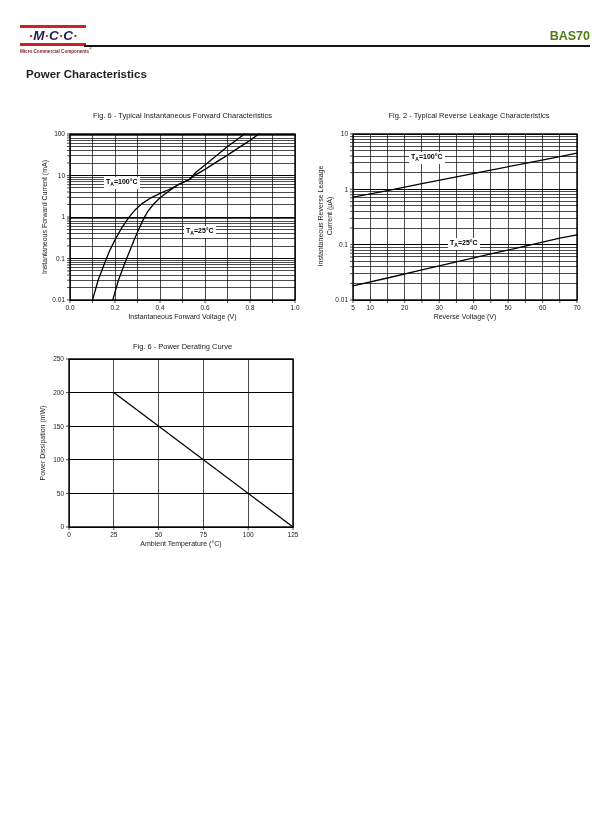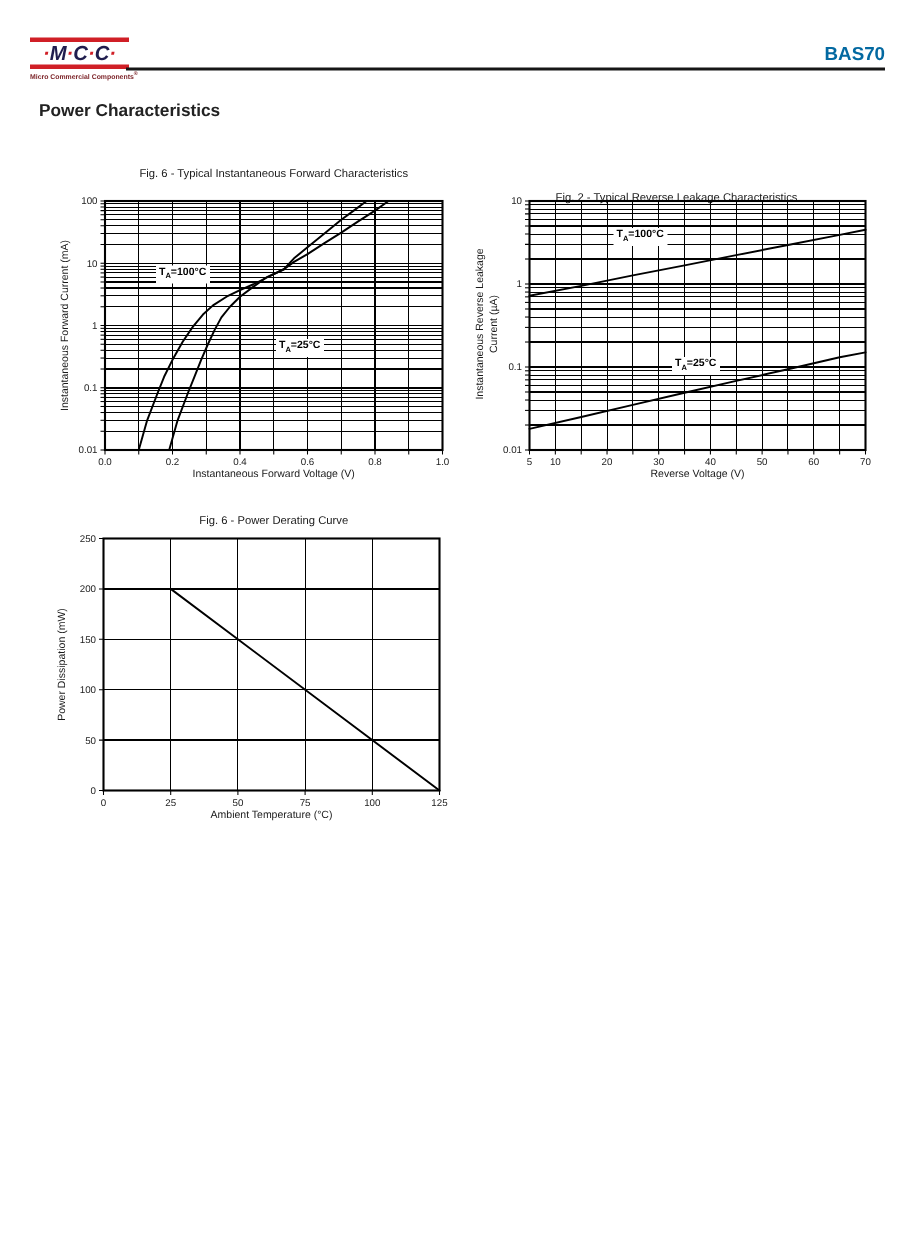--- a/index.html
+++ b/index.html
@@ -6,29 +6,29 @@
   .page{position:relative;width:612px;height:629px;background:#fff;overflow:hidden;
         font-family:"Liberation Sans",sans-serif;color:#111;}
   
   .logo{position:absolute;left:20px;top:25px;width:66px;}
   .bar{height:3px;background:#d01f26;}
   .letters{font-style:italic;font-weight:bold;font-size:13.5px;line-height:15px;
            color:#201d4e;text-align:center;white-space:nowrap;}
   .letters .dot{color:#d01f26;}
   .tagline{font-size:4.6px;font-weight:bold;color:#7a1f24;white-space:nowrap;margin-top:1px;}
   .tagline sup{font-size:3.5px;}
-  .part{position:absolute;right:22px;top:29px;font-weight:bold;font-size:12.5px;color:#0369a1;}
+  .part{position:absolute;right:22px;top:29px;font-weight:bold;font-size:12.5px;color:#4d7c0f;}
   .rule{position:absolute;left:84px;right:22px;top:45px;height:1.5px;background:#161616;}
   .sec-title{position:absolute;left:26px;top:68px;font-weight:bold;font-size:11.5px;color:#222;}
   
   svg.plot{position:absolute;}
   svg.plot text{font-family:"Liberation Sans",sans-serif;}
   .ctitle{position:absolute;text-align:center;font-size:7.5px;color:#1a1a1a;white-space:nowrap;}
   #ct1{left:50px;top:111px;width:265px;}
-  #ct2{left:320px;top:111px;width:262px;margin-top:16px;}
+  #ct2{left:338px;top:111px;width:262px;}
   #ct3{left:50px;top:342px;width:265px;}
   #svg1{left:40px;top:126px;}
   #svg2{left:323px;top:126px;}
   #svg3{left:39px;top:351px;}
   .xlab{position:absolute;text-align:center;font-size:7px;color:#1a1a1a;}
   #xlab1{left:70px;top:313px;width:225px;}
   #xlab2{left:353px;top:313px;width:224px;}
   #xlab3{left:69px;top:540px;width:224px;}
   .ylab{position:absolute;white-space:nowrap;font-size:7px;color:#1a1a1a;
         transform:translate(-50%,-50%) rotate(-90deg);text-align:center;}

